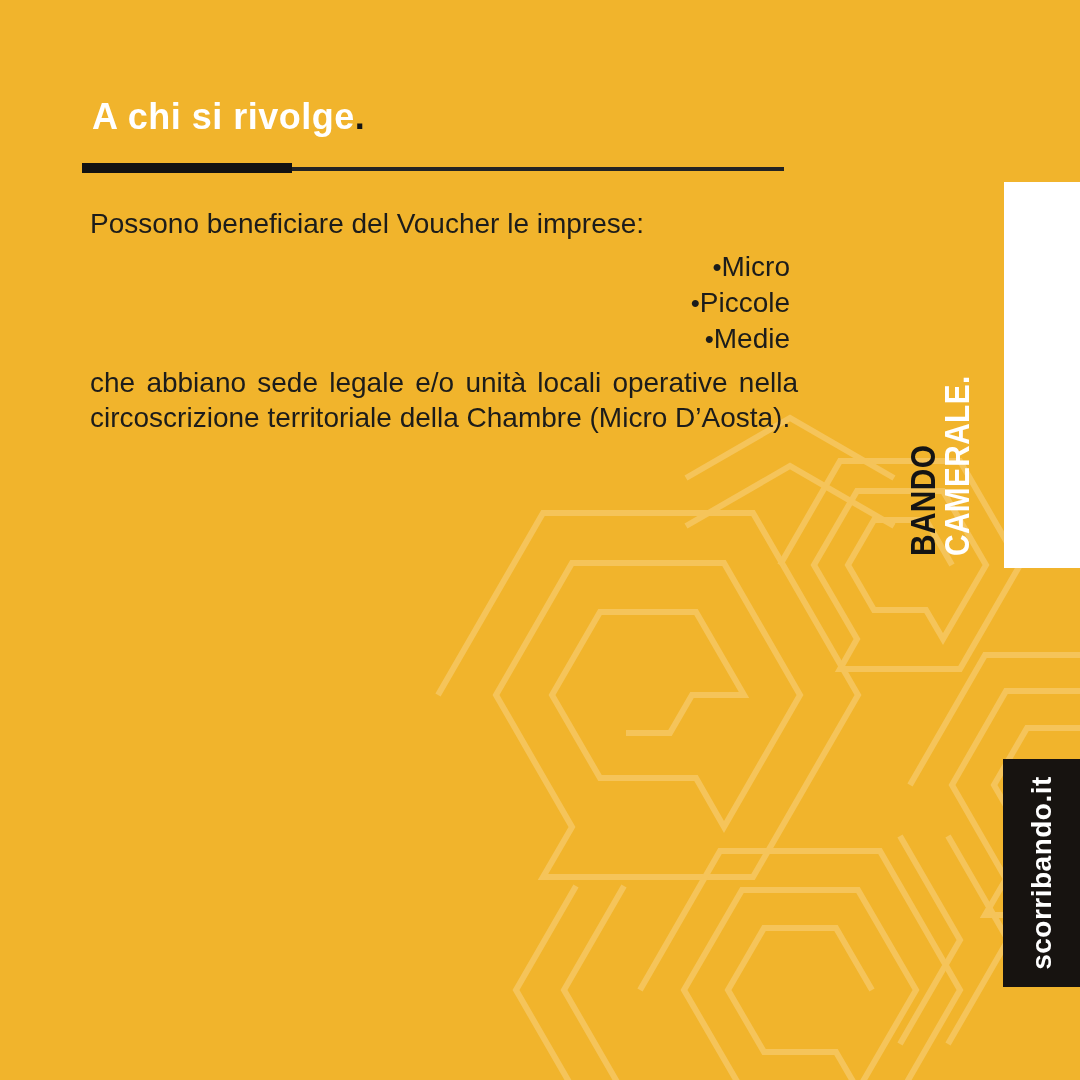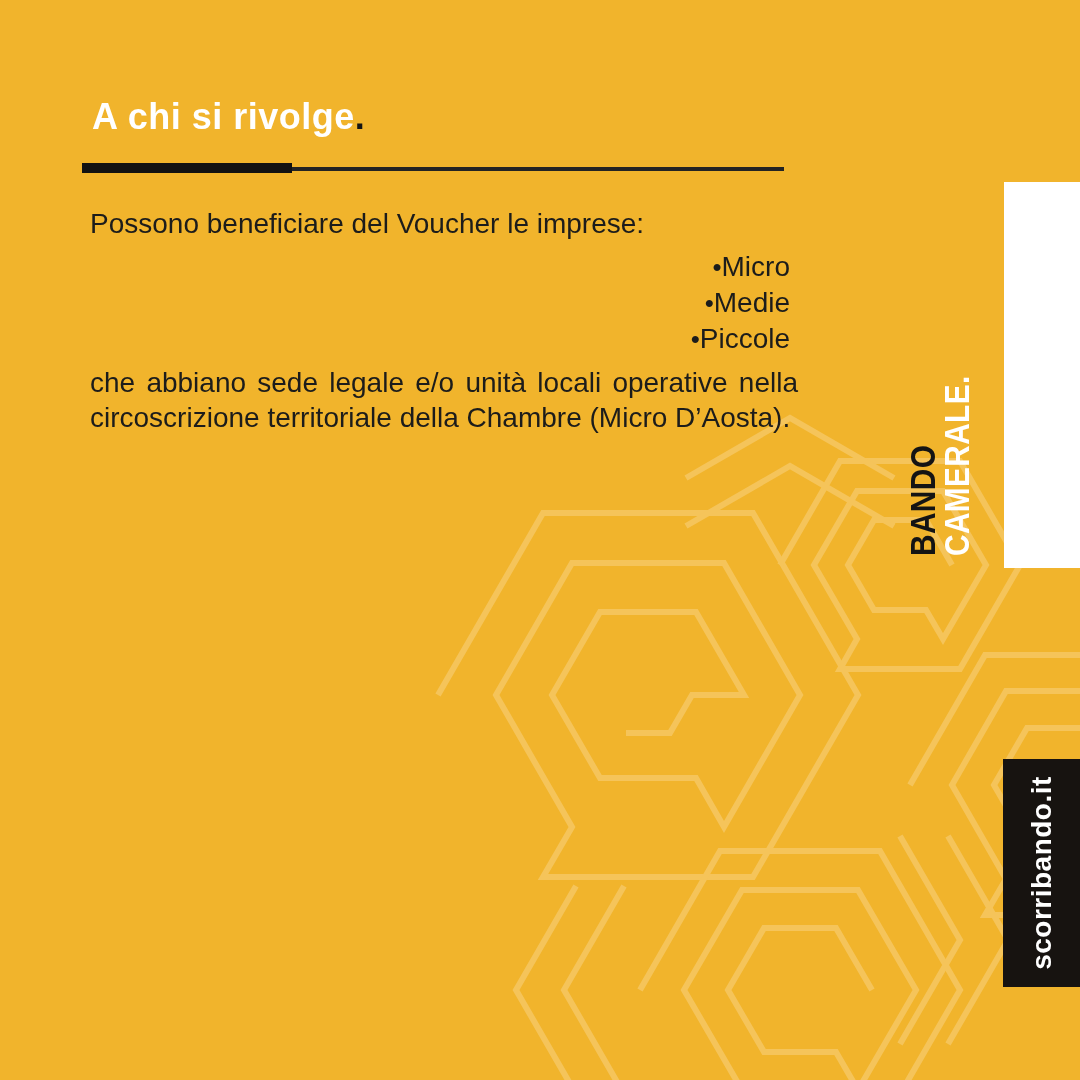--- a/index.html
+++ b/index.html
@@ -121,22 +121,22 @@
   <div class="side-panel-white"></div>
 
   <div class="page-title"><span>A chi si rivolge</span><span class="period">.</span></div>
   <div class="title-rule-thin"></div>
   <div class="title-rule-thick"></div>
 
   <div class="body-text">
     <p>Possono beneficiare del Voucher le imprese:</p>
     <ul class="bullet-list">
       <li class="bullet-item"><span class="bullet-dot">•</span><span>Micro</span></li>
+      <li class="bullet-item"><span class="bullet-dot">•</span><span>Piccole</span></li>
       <li class="bullet-item"><span class="bullet-dot">•</span><span>Medie</span></li>
-      <li class="bullet-item"><span class="bullet-dot">•</span><span>Piccole</span></li>
     </ul>
     <p class="outro">che abbiano sede legale e/o unità locali operative nella circoscrizione territoriale della Chambre (Micro D’Aosta).</p>
   </div>
 
   <div class="side-label">
     <div class="l1">BANDO</div>
     <div class="l2">CAMERALE.</div>
   </div>
 
   <div class="footer-bar">

